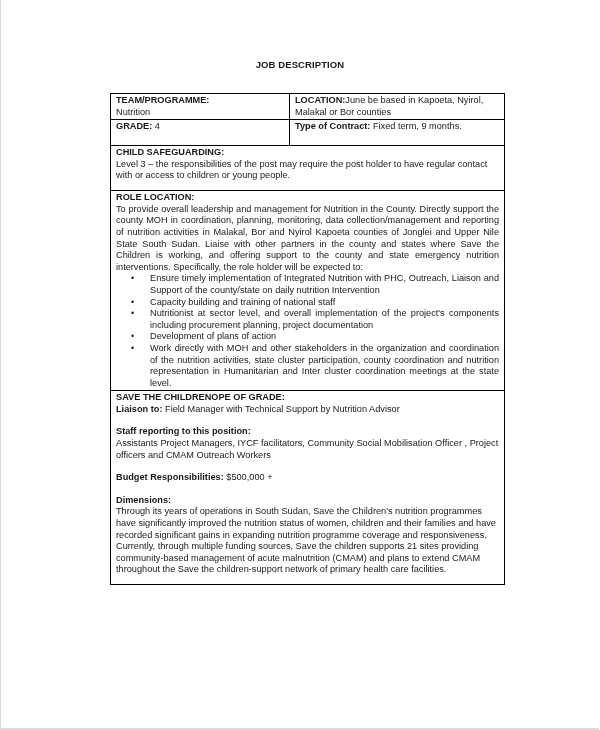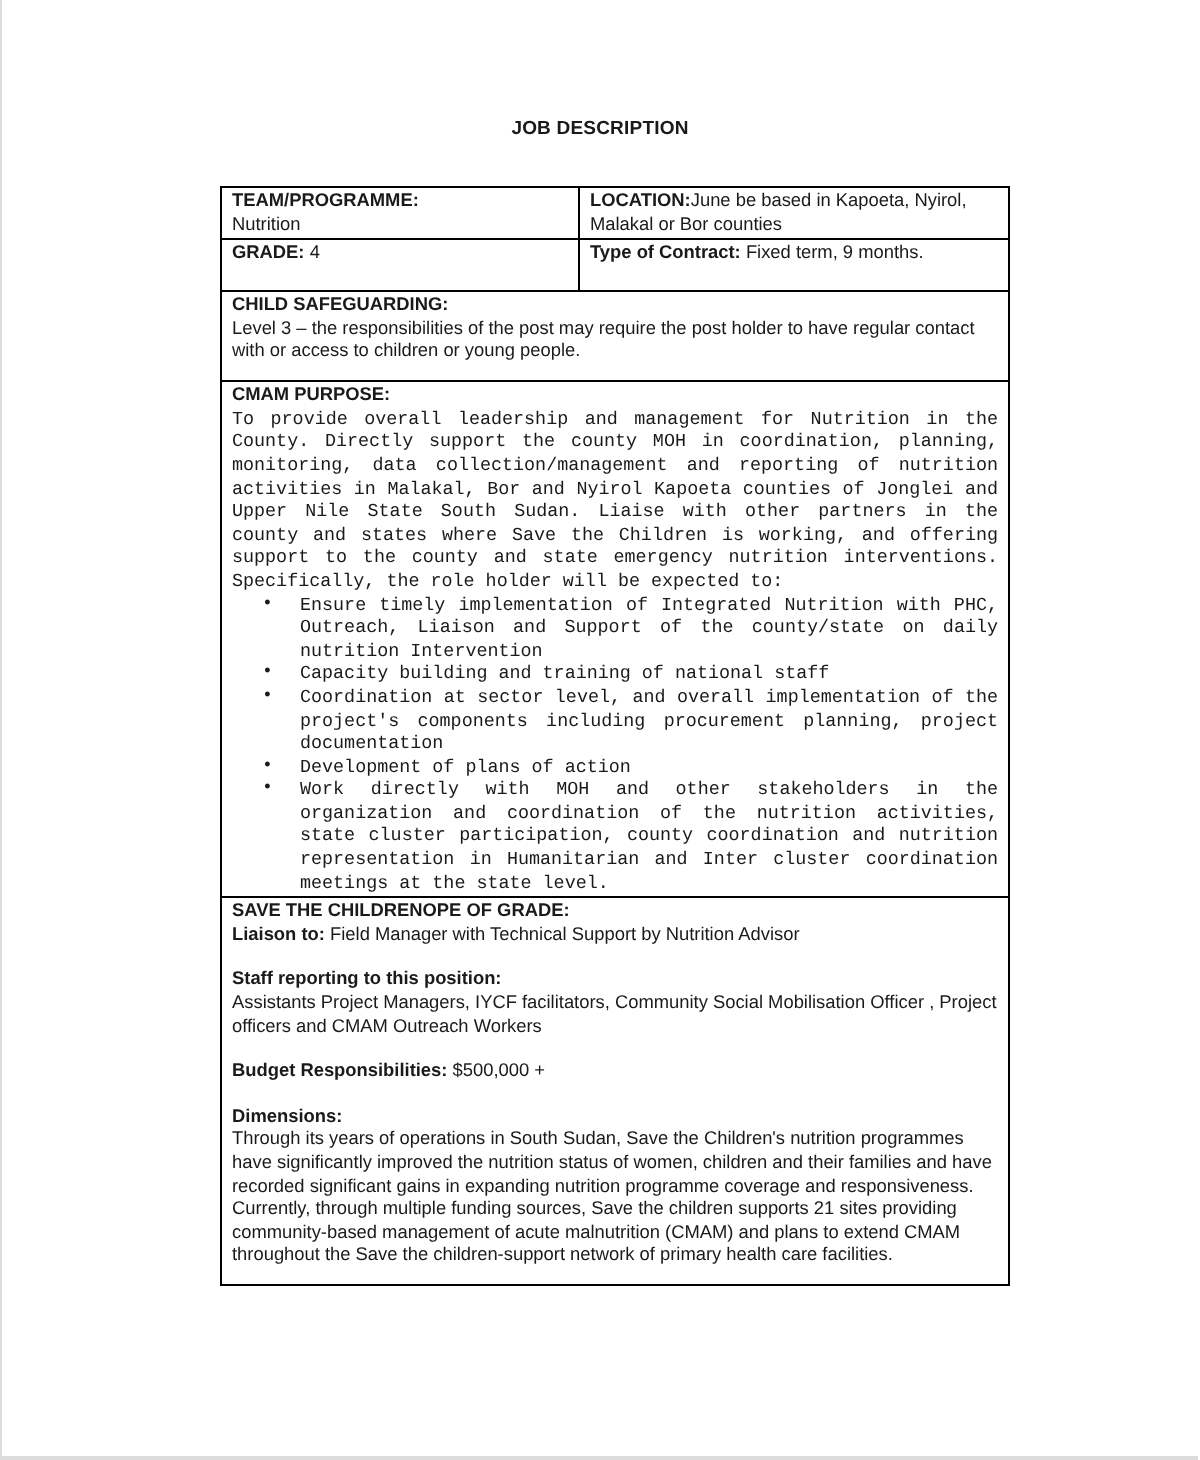--- a/index.html
+++ b/index.html
@@ -16,21 +16,21 @@
       font-size: 9.5px; font-weight: bold; letter-spacing: 0.1px;
     }
     .jd-table {
       position: absolute; left: 110px; top: 93px; width: 395px;
       border-collapse: collapse; font-size: 9.2px; line-height: 11.6px;
     }
     .jd-table td {
       border: 1px solid #000; vertical-align: top; padding: 1px 5px 1px 5px;
     }
     .bold { font-weight: bold; }
-    .justify { text-align: justify; font-family: Liberation Mono, monospace; }
+    .justify { text-align: justify; }
     .row-title td { height: 16px; padding-top: 3px; }
     .row-team td { height: 23px; margin-top: 38px; }
     .row-grade td { height: 23px; }
     .row-safe td { height: 42px; }
     .row-role td { height: 191px; }
     .row-save td { height: 191px; }
     .col-left { width: 168px; }
     ul.bullets { margin: 0; padding-left: 34px; }
     ul.bullets li { list-style: none; position: relative; }
     ul.bullets li::before {
@@ -67,26 +67,26 @@
     </td>
   </tr>
   <tr class="row-safe">
     <td colspan="2">
       <div class="bold">CHILD SAFEGUARDING:</div>
       <div>Level 3 – the responsibilities of the post may require the post holder to have regular contact with or access to children or young people.</div>
     </td>
   </tr>
   <tr class="row-role">
     <td colspan="2">
-      <div class="bold">CMAM PURPOSE:</div>
+      <div class="bold">ROLE LOCATION:</div>
       <div class="justify">To provide overall leadership and management for Nutrition in the County. Directly support the county MOH in coordination, planning, monitoring, data collection/management and reporting of nutrition activities in Malakal, Bor and Nyirol Kapoeta counties of Jonglei and Upper Nile State South Sudan.  Liaise with other partners in the county and states where Save the Children is working, and offering support to the county and state emergency nutrition interventions. Specifically, the role holder will be expected to:</div>
       <ul class="bullets justify">
         <li>Ensure timely implementation of Integrated Nutrition with PHC, Outreach, Liaison and Support of the county/state on daily nutrition Intervention</li>
         <li>Capacity building and training of national staff</li>
-        <li>Coordination at sector level, and overall implementation of the project's components including procurement planning, project documentation</li>
+        <li>Nutritionist at sector level, and overall implementation of the project's components including procurement planning, project documentation</li>
         <li>Development of plans of action</li>
         <li>Work directly with MOH and other stakeholders in the organization and coordination of the nutrition activities, state cluster participation, county coordination and nutrition representation in Humanitarian and Inter cluster coordination meetings at the state level.</li>
       </ul>
     </td>
   </tr>
   <tr class="row-save">
     <td colspan="2">
       <div class="bold">SAVE THE CHILDRENOPE OF GRADE:</div>
       <div>
         <span class="bold">Liaison to:</span>

